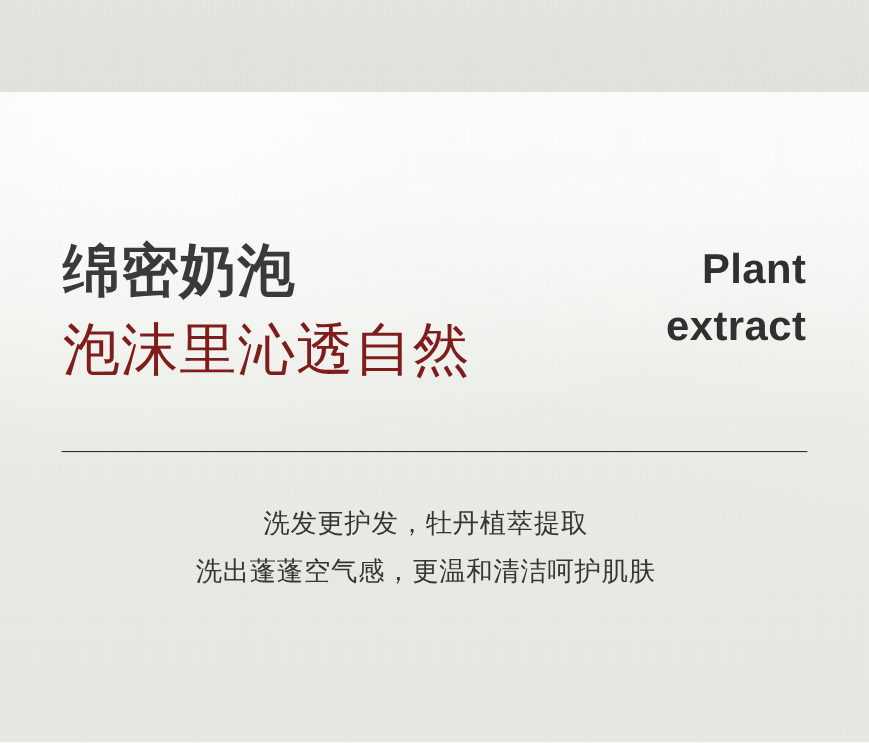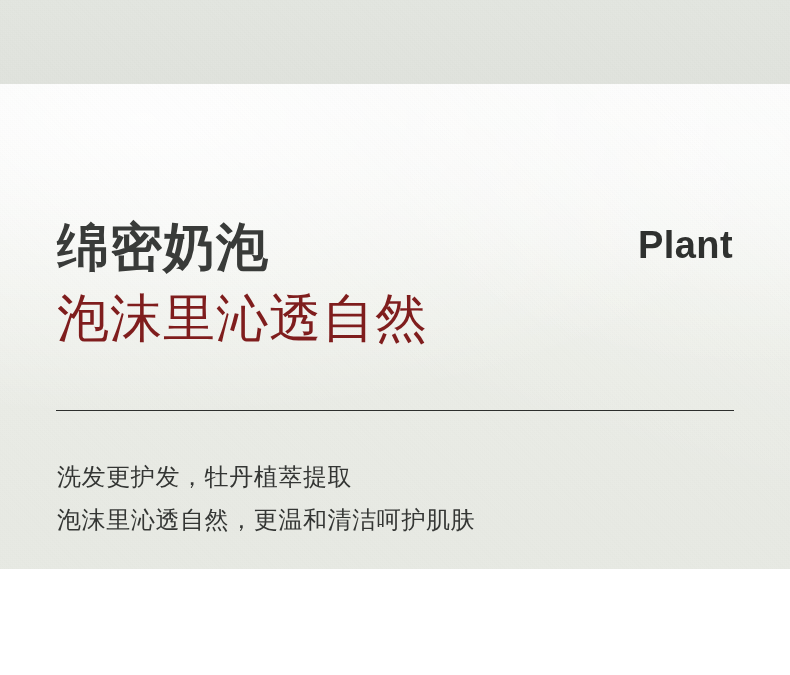--- a/index.html
+++ b/index.html
@@ -5,21 +5,21 @@
 <style>
   html, body {
     margin: 0;
     padding: 0;
     background: #ffffff;
   }
 
   #banner {
     position: relative;
     width: 790px;
-    height: 569px;
+    height: 675px;
     overflow: hidden;
     font-family: "Liberation Sans", "DejaVu Sans", sans-serif;
     -webkit-font-smoothing: antialiased;
   }
 
   
 
   .bg-top-band {
     position: absolute;
     left: 0;
@@ -127,20 +127,21 @@
     width: 678px;
     height: 0;
     border-top: 1.4px solid #2d2f2d;
   }
 
   .body-block {
     position: absolute;
     left: 57px;
     top: 455px;
     width: 660px;
+    text-align: center;
   }
 
   .body-line {
     margin: 0;
     font-size: 24px;
     line-height: 43px;
     font-weight: 400;
     letter-spacing: 0.6px;
     color: #343634;
     white-space: nowrap;
@@ -158,23 +159,24 @@
 
   <div class="content">
 
     <div class="headline-block">
       <h1 class="headline-primary">绵密奶泡</h1>
       <h2 class="headline-secondary">泡沫里沁透自然</h2>
     </div>
 
     <div class="eyebrow-en">
       <span class="en-line">Plant</span>
+      <span class="en-line">extract</span>
     </div>
 
     <div class="divider"></div>
 
     <div class="body-block">
       <p class="body-line">洗发更护发，牡丹植萃提取</p>
-      <p class="body-line">泡沫里沁透自然，更温和清洁呵护肌肤</p>
+      <p class="body-line">洗出蓬蓬空气感，更温和清洁呵护肌肤</p>
     </div>
 
   </div>
 </div>
 
 </body></html>

